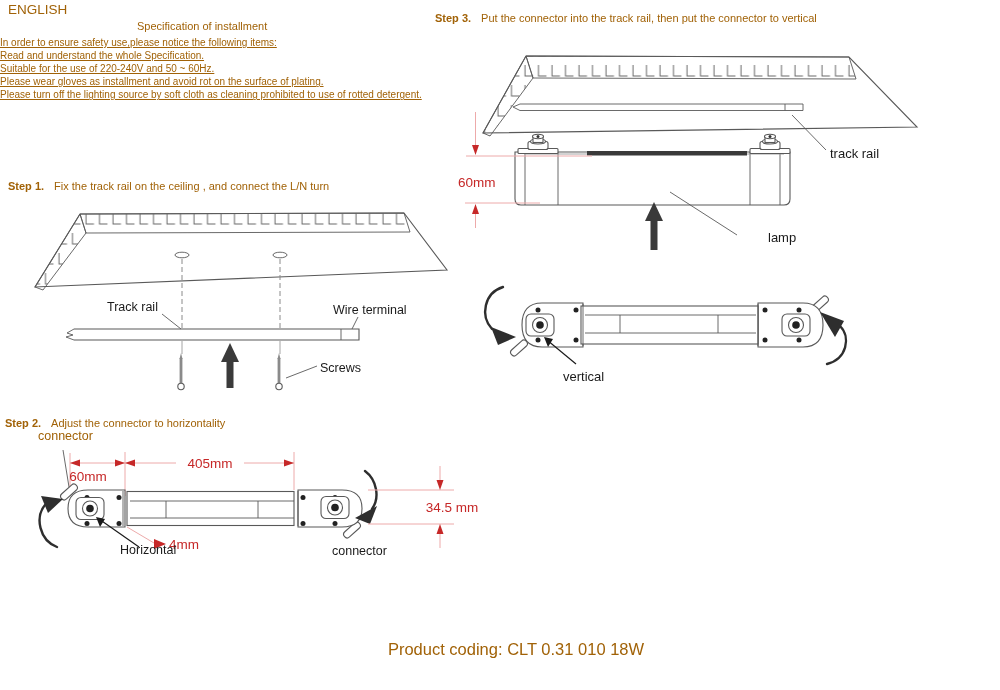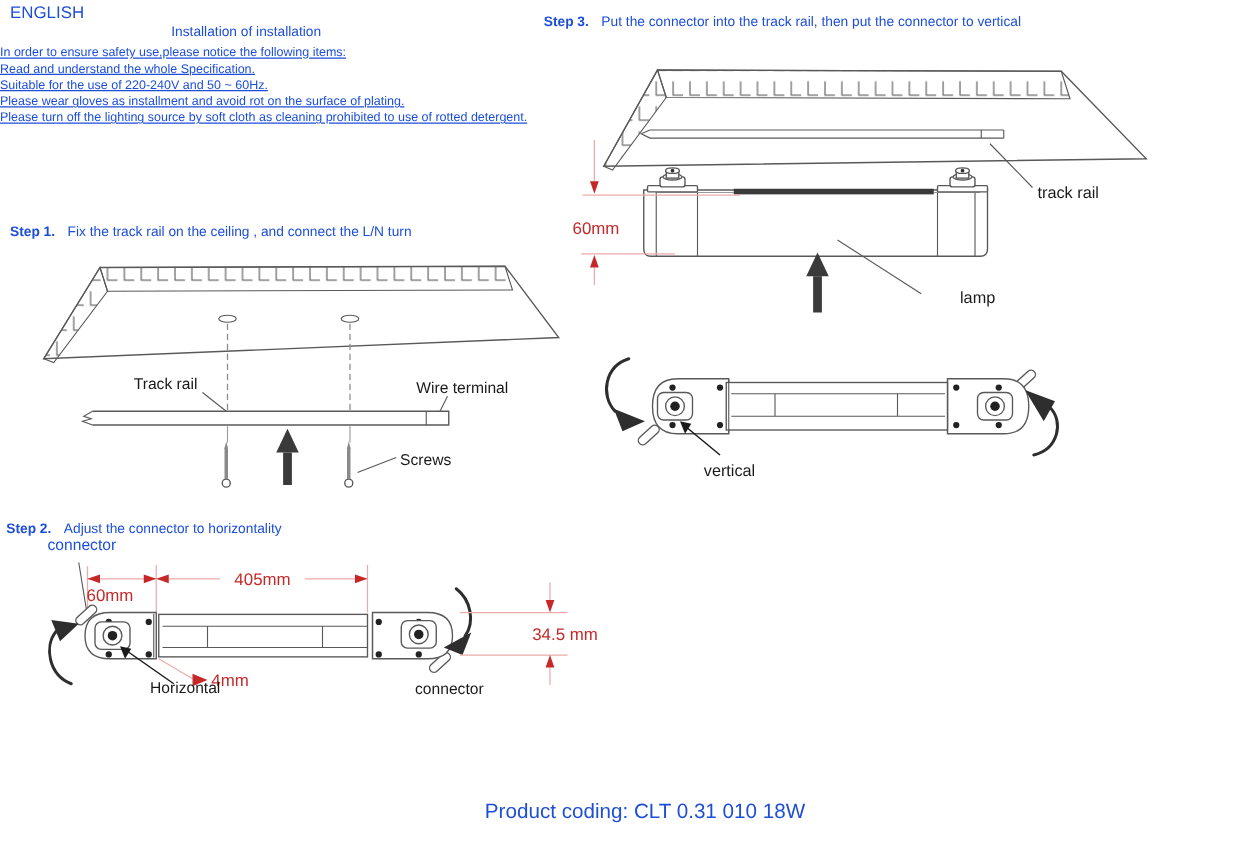--- a/index.html
+++ b/index.html
@@ -1,17 +1,17 @@
 <!DOCTYPE html>
 <html><head>
 <meta charset="utf-8">
 <style>
   html,body{margin:0;padding:0;background:#fff;}
   .page{position:relative;width:1000px;height:690px;background:#fff;overflow:hidden;
-        font-family:"Liberation Sans",sans-serif;color:#1d4ed8;}
+        font-family:"Liberation Sans",sans-serif;color:#a16207;}
   .abs{position:absolute;white-space:nowrap;}
   .lang{left:8px;top:2px;font-size:13.5px;}
   .spec-title{left:137px;top:20px;font-size:11px;}
   .spec-list{left:0;top:36px;width:434px;overflow:hidden;font-size:10px;line-height:13.1px;text-decoration:underline;}
   .spec-list div{white-space:nowrap;}
   .big-title{left:4px;top:142px;font-size:26px;font-weight:bold;letter-spacing:-0.8px;}
   .step-row{font-size:11px;}
   .step-label{font-weight:bold;margin-right:10px;}
   .small-lbl{font-size:12.5px;}
   .product{left:0;top:640px;width:1000px;text-align:center;font-size:16.5px;padding-left:16px;}
@@ -29,21 +29,21 @@
   .dot{fill:#222;stroke:none;}
   .dash{stroke:#8a8a8a;stroke-width:1;fill:none;stroke-dasharray:5 3;}
   .guide{stroke:#9a9a9a;stroke-width:0.9;fill:none;}
 </style>
 </head>
 <body>
 
 <div class="page">
 
   <div class="abs lang">ENGLISH</div>
-  <div class="abs spec-title">Installation of installation</div>
+  <div class="abs spec-title">Specification of installment</div>
   <div class="abs spec-list">
     <div>In order to ensure safety use,please notice the following items:</div>
     <div>Read and understand the whole Specification.</div>
     <div>Suitable for the use of 220-240V and 50 ~ 60Hz.</div>
     <div>Please wear gloves as installment and avoid rot on the surface of plating.</div>
     <div>Please turn off the lighting source by soft cloth as cleaning prohibited to use of rotted detergent.</div>
   </div>
 
 
   <div class="abs step-row" style="left:8px;top:180px;">

